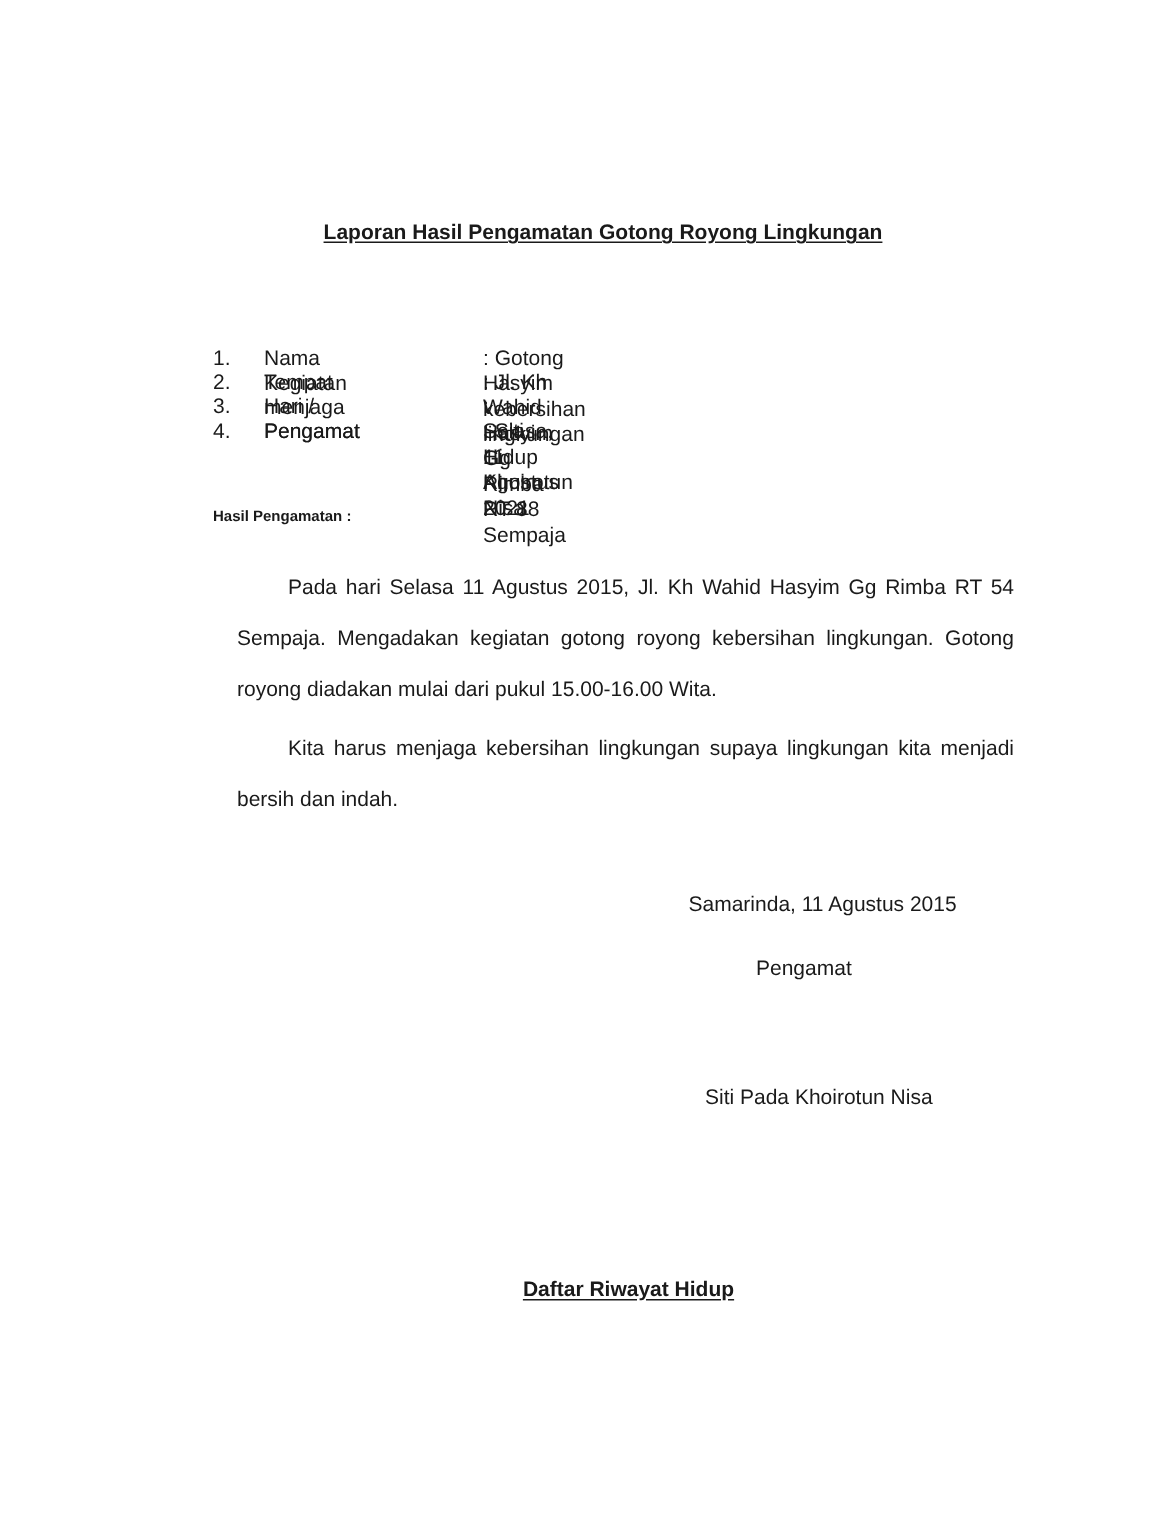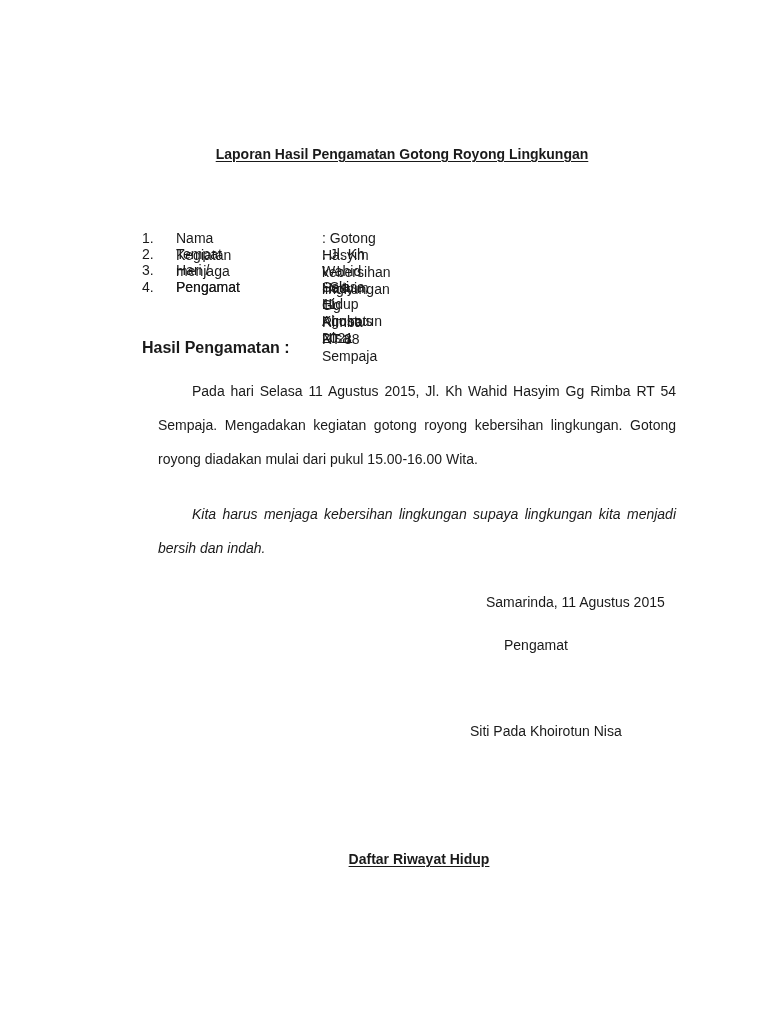--- a/index.html
+++ b/index.html
@@ -29,21 +29,21 @@
       left: 142px;
       height: 17px;
       font-size: 14px;
       line-height: 17px;
     }
     .info-row .num { position: absolute; left: 0; }
     .info-row .lbl { position: absolute; left: 34px; }
     .info-row .val { position: absolute; left: 180px; }
     .section-heading {
       left: 142px; top: 339px;
-      font-size: 16px;
+      font-size: 10px;
       font-weight: bold;
     }
     .para {
       position: absolute;
       left: 142px;
       width: 518px;
       font-size: 14px;
       line-height: 34px;
       text-align: justify;
       text-indent: 34px;
@@ -87,23 +87,23 @@
     <div class="info-row" style="top:279px;">
       <span class="num">4.</span>
       <span class="lbl">Pengamat</span>
       <span class="val">: Siti Hidup Khoirotun Nisa</span>
     </div>
   </div>
 
   <div class="abs section-heading">Hasil Pengamatan :</div>
 
   <p class="para" style="top:358px;">Pada hari Selasa 11 Agustus 2015, Jl. Kh Wahid Hasyim Gg Rimba RT 54 Sempaja. Mengadakan kegiatan gotong royong kebersihan lingkungan. Gotong royong diadakan mulai dari pukul 15.00-16.00 Wita.</p>
-  <p class="para" style="top:481px;font-style:italic;">Kita harus menjaga kebersihan lingkungan supaya lingkungan kita menjadi bersih dan indah.</p>
+  <p class="para" style="top:465px;">Kita harus menjaga kebersihan lingkungan supaya lingkungan kita menjadi bersih dan indah.</p>
 
   <div>
-    <div class="abs sign" style="left:459px; top:594px;margin-left:27px;">Samarinda, 11 Agustus 2015</div>
+    <div class="abs sign" style="left:459px; top:594px;">Samarinda, 11 Agustus 2015</div>
     <div class="abs sign" style="left:504px; top:637px;">Pengamat</div>
     <div class="abs sign" style="left:470px; top:723px;">Siti Pada Khoirotun Nisa</div>
   </div>
 
   <div class="abs footer-title">Daftar Riwayat Hidup</div>
 
 </div>
 
 </body></html>

